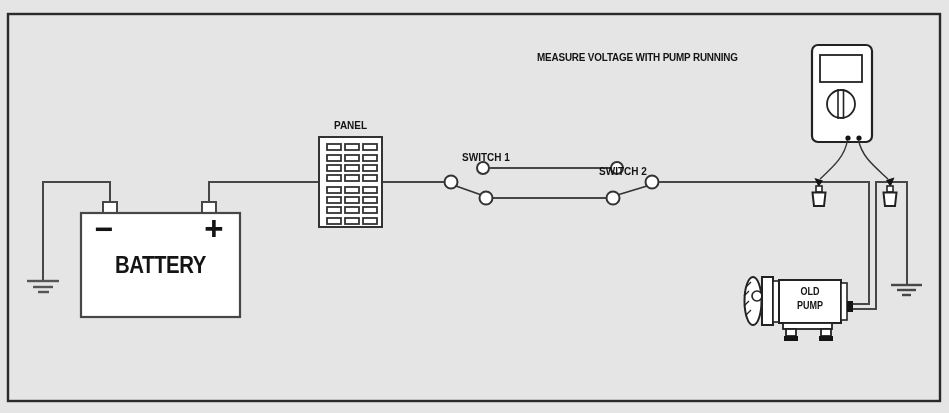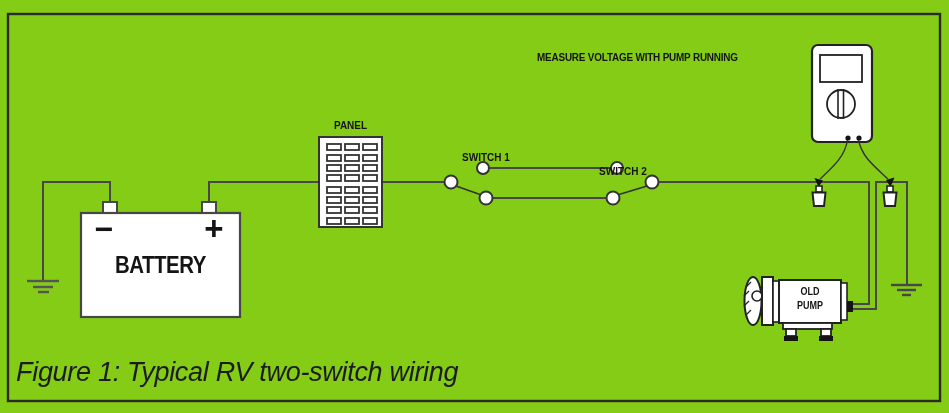--- a/index.html
+++ b/index.html
@@ -1,19 +1,19 @@
 <!DOCTYPE html>
 <html><head>
 <meta charset="utf-8">
 <style>
   html,body{margin:0;padding:0;background:#ffffff;}
   .screen{
     position:relative;
     width:949px;height:413px;
-    background:#84cc16;
+    background:#e5e5e5;
     font-family:"Liberation Sans", sans-serif;
     overflow:hidden;
   }
   .diagram-svg{position:absolute;left:0;top:0;}
   .lbl{
     position:absolute;
     color:#141414;
     font-weight:bold;
     white-space:nowrap;
     -webkit-font-smoothing:antialiased;
@@ -200,15 +200,14 @@
   <div class="lbl battery-minus">−</div>
 
   <div class="lbl battery-plus">+</div>
 
   <div class="lbl battery-label">BATTERY</div>
 
   <div class="lbl pump-lbl pump-lbl-1">OLD</div>
 
   <div class="lbl pump-lbl pump-lbl-2">PUMP</div>
 
-  <div class="caption">Figure 1: Typical RV two-switch wiring</div>
 
 </div>
 
 </body></html>

